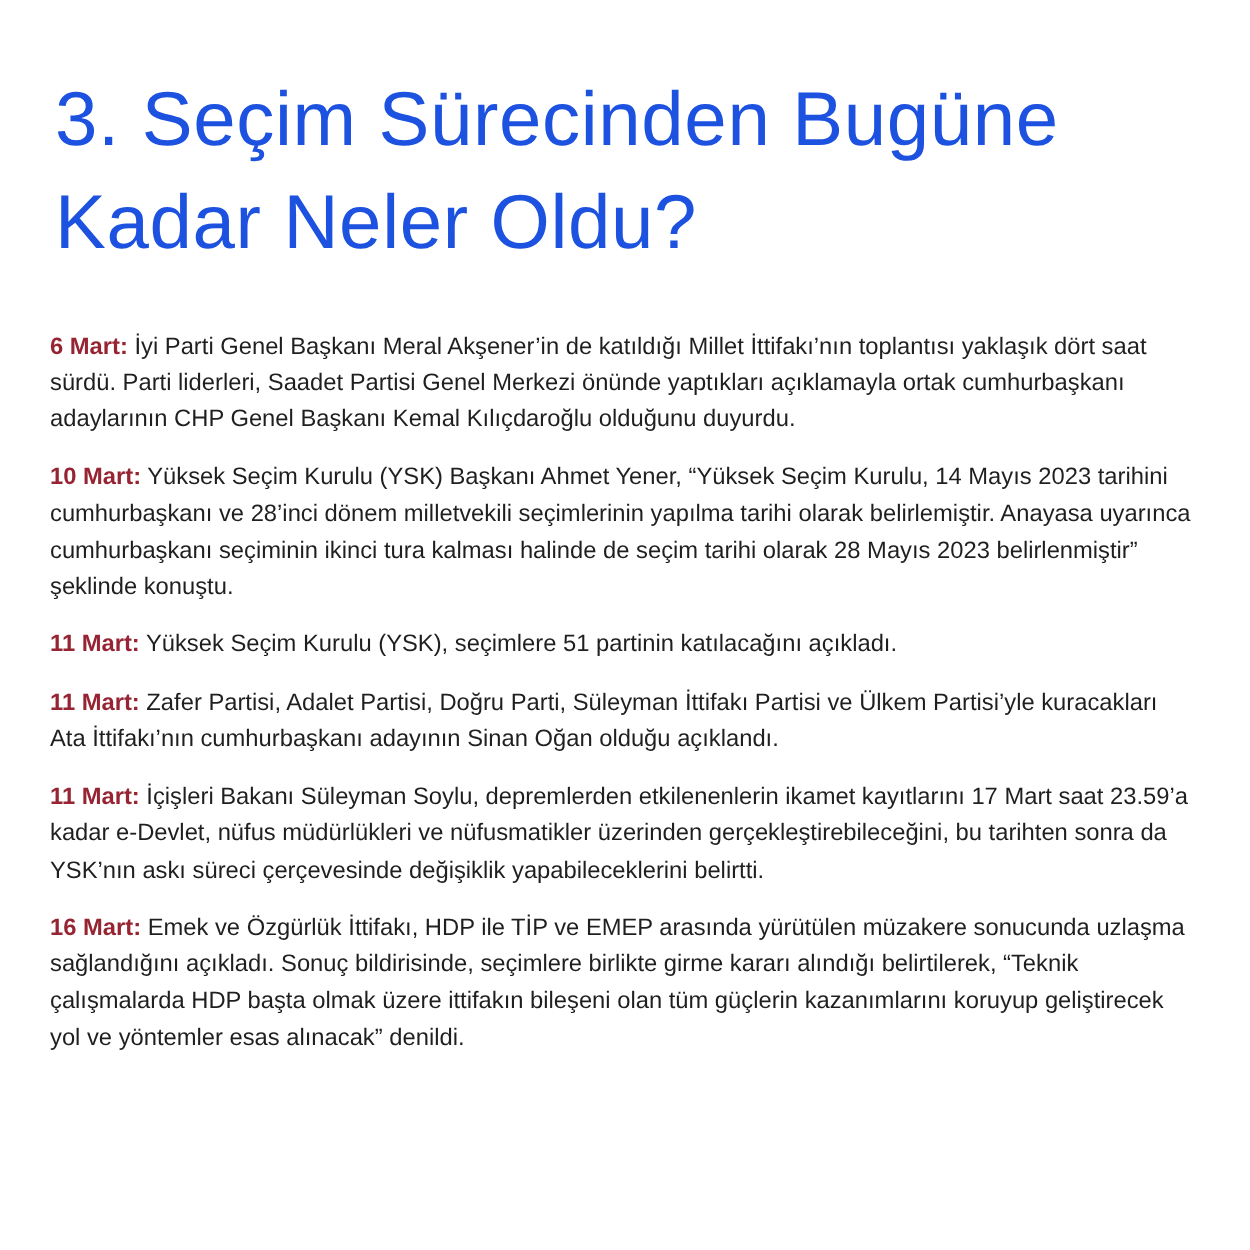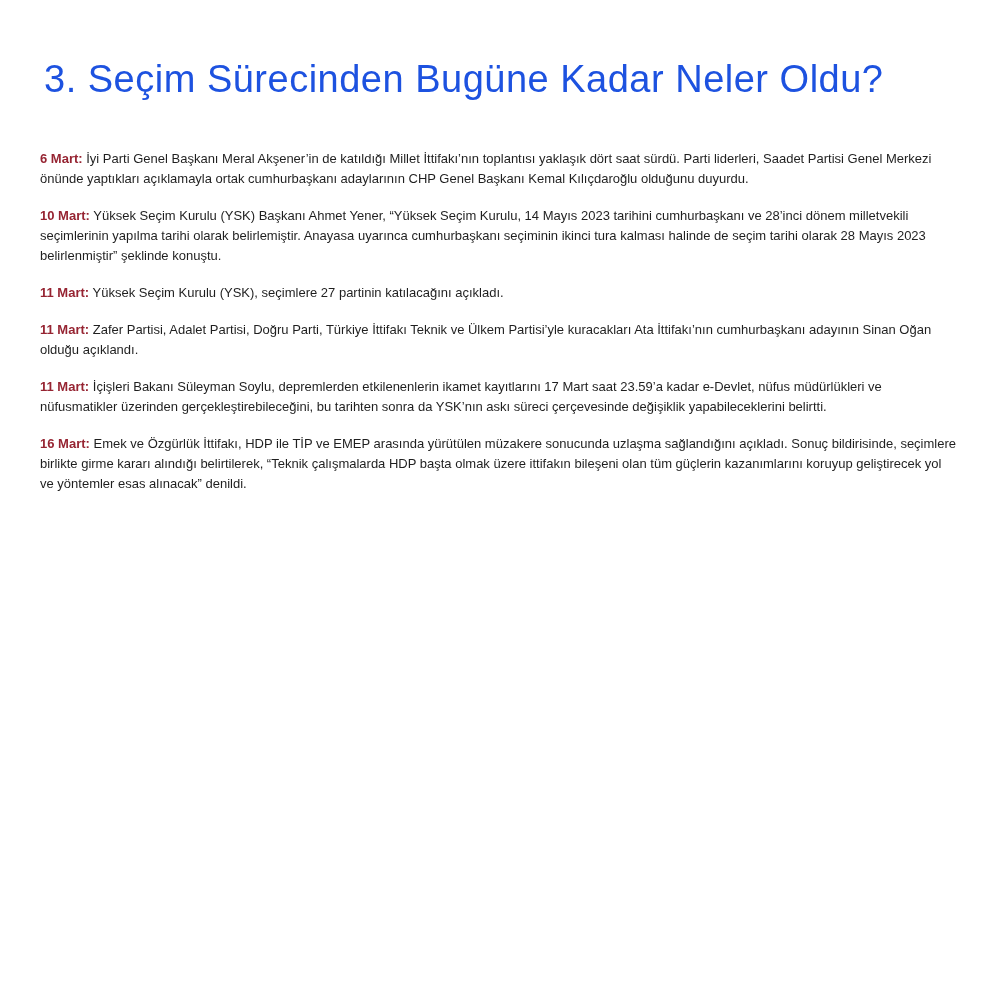--- a/index.html
+++ b/index.html
@@ -15,52 +15,52 @@
     color: #1f1f1f;
     overflow: hidden;
   }
   main {
     box-sizing: border-box;
     width: 1000px;
     padding: 40px 42px 0 40px;
   }
   h1.page-title {
     margin: 14px 0 44px 4px;
-    font-size: 38px;
+    font-size: 61px;
     line-height: 1.35;
     font-weight: 400;
     letter-spacing: 0.5px;
     color: #1d52e0;
     max-width: 860px;
   }
   .timeline p.entry {
     margin: 0 0 17px 0;
-    font-size: 13px;
+    font-size: 19px;
     line-height: 1.54;
     color: #1f1f1f;
   }
   .timeline .date {
     font-weight: 700;
     color: #962432;
   }
 </style>
 </head>
 <body>
 
 <main>
   <h1 class="page-title">3. Seçim Sürecinden Bugüne Kadar Neler Oldu?</h1>
 
   <section class="timeline" id="timeline">
   <p class="entry"><strong class="date">6 Mart:</strong> <span class="body">İyi Parti Genel Başkanı Meral Akşener’in de katıldığı Millet İttifakı’nın toplantısı yaklaşık dört saat sürdü. Parti liderleri, Saadet Partisi Genel Merkezi önünde yaptıkları açıklamayla ortak cumhurbaşkanı adaylarının CHP Genel Başkanı Kemal Kılıçdaroğlu olduğunu duyurdu.</span></p>
 
   <p class="entry"><strong class="date">10 Mart:</strong> <span class="body">Yüksek Seçim Kurulu (YSK) Başkanı Ahmet Yener, “Yüksek Seçim Kurulu, 14 Mayıs 2023 tarihini cumhurbaşkanı ve 28’inci dönem milletvekili seçimlerinin yapılma tarihi olarak belirlemiştir. Anayasa uyarınca cumhurbaşkanı seçiminin ikinci tura kalması halinde de seçim tarihi olarak 28 Mayıs 2023 belirlenmiştir” şeklinde konuştu.</span></p>
 
-  <p class="entry"><strong class="date">11 Mart:</strong> <span class="body">Yüksek Seçim Kurulu (YSK), seçimlere 27 partinin katılacağını açıkladı.</span></p>
+  <p class="entry"><strong class="date">11 Mart:</strong> <span class="body">Yüksek Seçim Kurulu (YSK), seçimlere 51 partinin katılacağını açıkladı.</span></p>
 
-  <p class="entry"><strong class="date">11 Mart:</strong> <span class="body">Zafer Partisi, Adalet Partisi, Doğru Parti, Türkiye İttifakı Teknik ve Ülkem Partisi’yle kuracakları Ata İttifakı’nın cumhurbaşkanı adayının Sinan Oğan olduğu açıklandı.</span></p>
+  <p class="entry"><strong class="date">11 Mart:</strong> <span class="body">Zafer Partisi, Adalet Partisi, Doğru Parti, Süleyman İttifakı Partisi ve Ülkem Partisi’yle kuracakları Ata İttifakı’nın cumhurbaşkanı adayının Sinan Oğan olduğu açıklandı.</span></p>
 
   <p class="entry"><strong class="date">11 Mart:</strong> <span class="body">İçişleri Bakanı Süleyman Soylu, depremlerden etkilenenlerin ikamet kayıtlarını 17 Mart saat 23.59’a kadar e-Devlet, nüfus müdürlükleri ve nüfusmatikler üzerinden gerçekleştirebileceğini, bu tarihten sonra da YSK’nın askı süreci çerçevesinde değişiklik yapabileceklerini belirtti.</span></p>
 
 
   <p class="entry"><strong class="date">16 Mart:</strong> <span class="body">Emek ve Özgürlük İttifakı, HDP ile TİP ve EMEP arasında yürütülen müzakere sonucunda uzlaşma sağlandığını açıkladı. Sonuç bildirisinde, seçimlere birlikte girme kararı alındığı belirtilerek, “Teknik çalışmalarda HDP başta olmak üzere ittifakın bileşeni olan tüm güçlerin kazanımlarını koruyup geliştirecek yol ve yöntemler esas alınacak” denildi.</span></p>
 
 
   <p class="entry"> </p>
 </section>
 </main>

